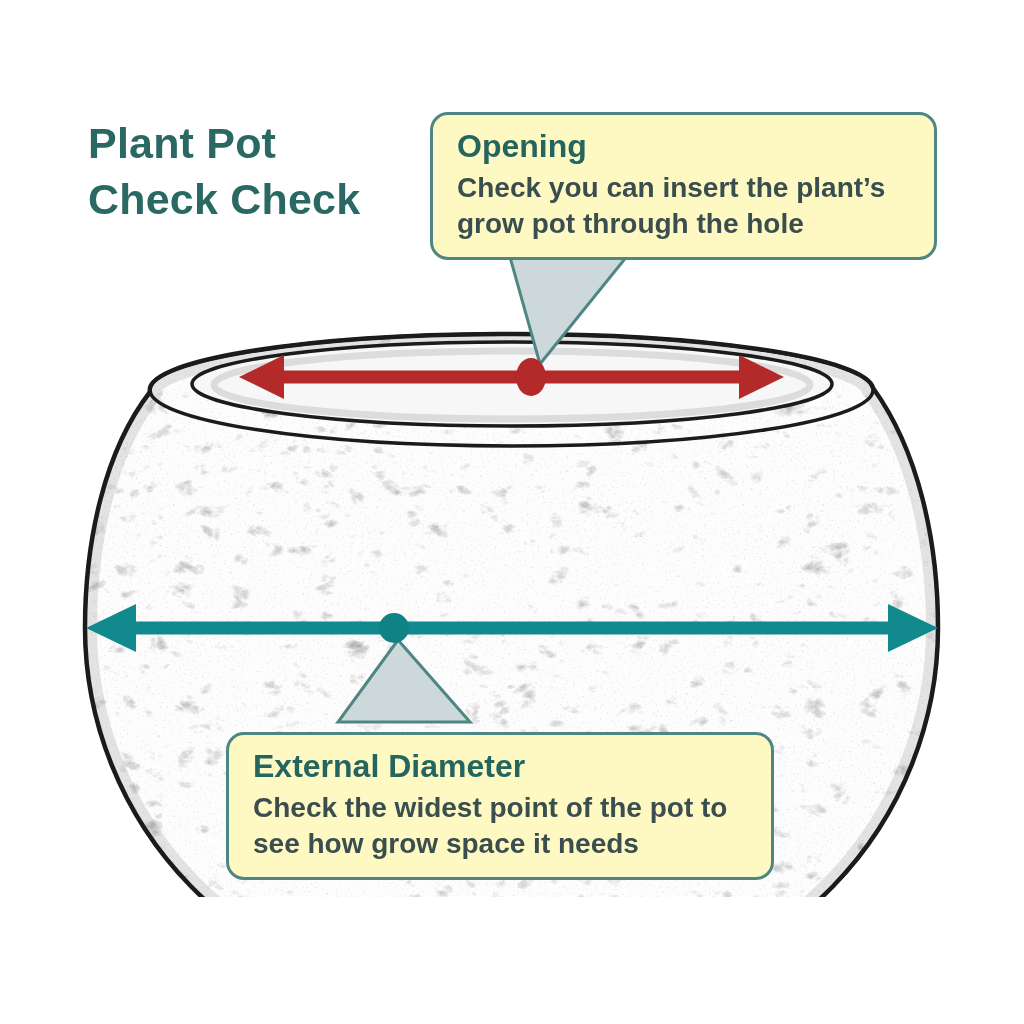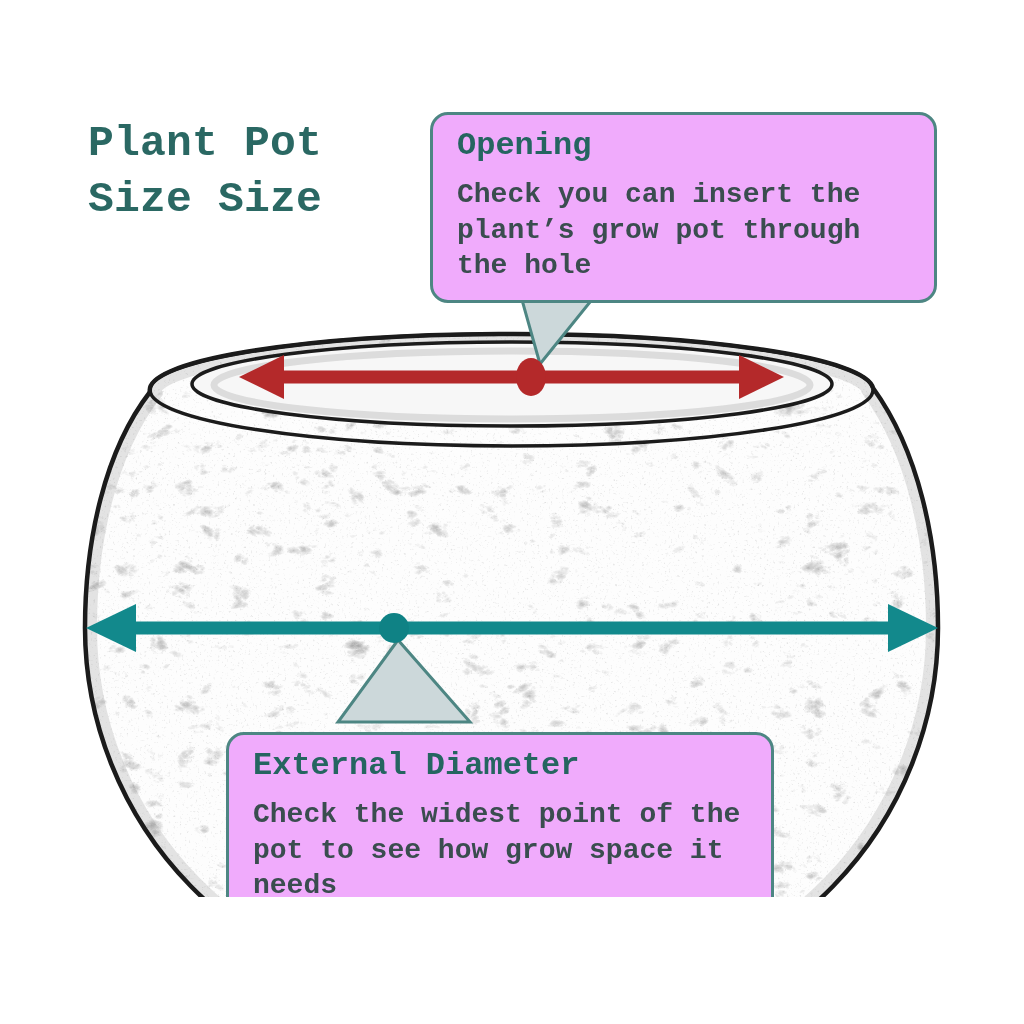--- a/index.html
+++ b/index.html
@@ -1,33 +1,33 @@
 <!DOCTYPE html>
 <html><head>
 <meta charset="utf-8">
 <style>
   html,body{margin:0;padding:0;background:#ffffff;}
   .canvas{
     position:relative;width:1024px;height:897px;background:#ffffff;
-    font-family:Liberation Mono, monospace;overflow:hidden;
+    font-family:Liberation Sans, sans-serif;overflow:hidden;
   }
   .diagram-svg{position:absolute;left:0;top:0;}
   .page-title{
     position:absolute;left:88px;top:116px;
     font-size:43px;font-weight:700;color:#2a6863;line-height:1.3;letter-spacing:0.2px;
   }
   .callout{
-    position:absolute;background:#f0abfc;border:3px solid #4d8683;border-radius:18px;
+    position:absolute;background:#fef9c3;border:3px solid #4d8683;border-radius:18px;
     padding:12px 22px 16px 24px;box-sizing:border-box;
   }
   .callout h2{
     margin:0;font-size:32px;line-height:1.2;font-weight:700;color:#256560;
   }
   .callout p{
-    margin:12px 0 0;font-size:28px;line-height:1.27;font-weight:700;color:#3a4d4f;
+    margin:5px 0 0;font-size:28px;line-height:1.27;font-weight:700;color:#3a4d4f;
   }
   .callout-opening{left:430px;top:112px;width:507px;min-height:146px;}
   .callout-external{left:226px;top:732px;width:548px;min-height:146px;}
 </style>
 </head>
 <body>
 
 <div class="canvas">
 
   <svg class="diagram-svg" width="1024" height="1024" viewBox="0 0 1024 1024">
@@ -94,21 +94,21 @@
 
     <polygon points="508,250 632,250 540,364" fill="#ccd8da" stroke="#4d8683" stroke-width="3"></polygon>
     <polygon points="338,722 470,722 398,640" fill="#ccd8da" stroke="#4d8683" stroke-width="3"></polygon>
 
     <ellipse cx="531" cy="377" rx="15" ry="19" fill="#b4292a"></ellipse>
     <circle cx="394" cy="628" r="15" fill="#0f8285"></circle>
   </svg>
 
   <div class="page-title">
     <div>Plant Pot</div>
-    <div>Size Size</div>
+    <div>Check Check</div>
   </div>
 
   <div class="callout callout-opening">
     <h2>Opening</h2>
     <p>Check you can insert the plant’s grow pot through the hole</p>
   </div>
 
   <div class="callout callout-external">
     <h2>External Diameter</h2>
     <p>Check the widest point of the pot to see how grow space it needs</p>

